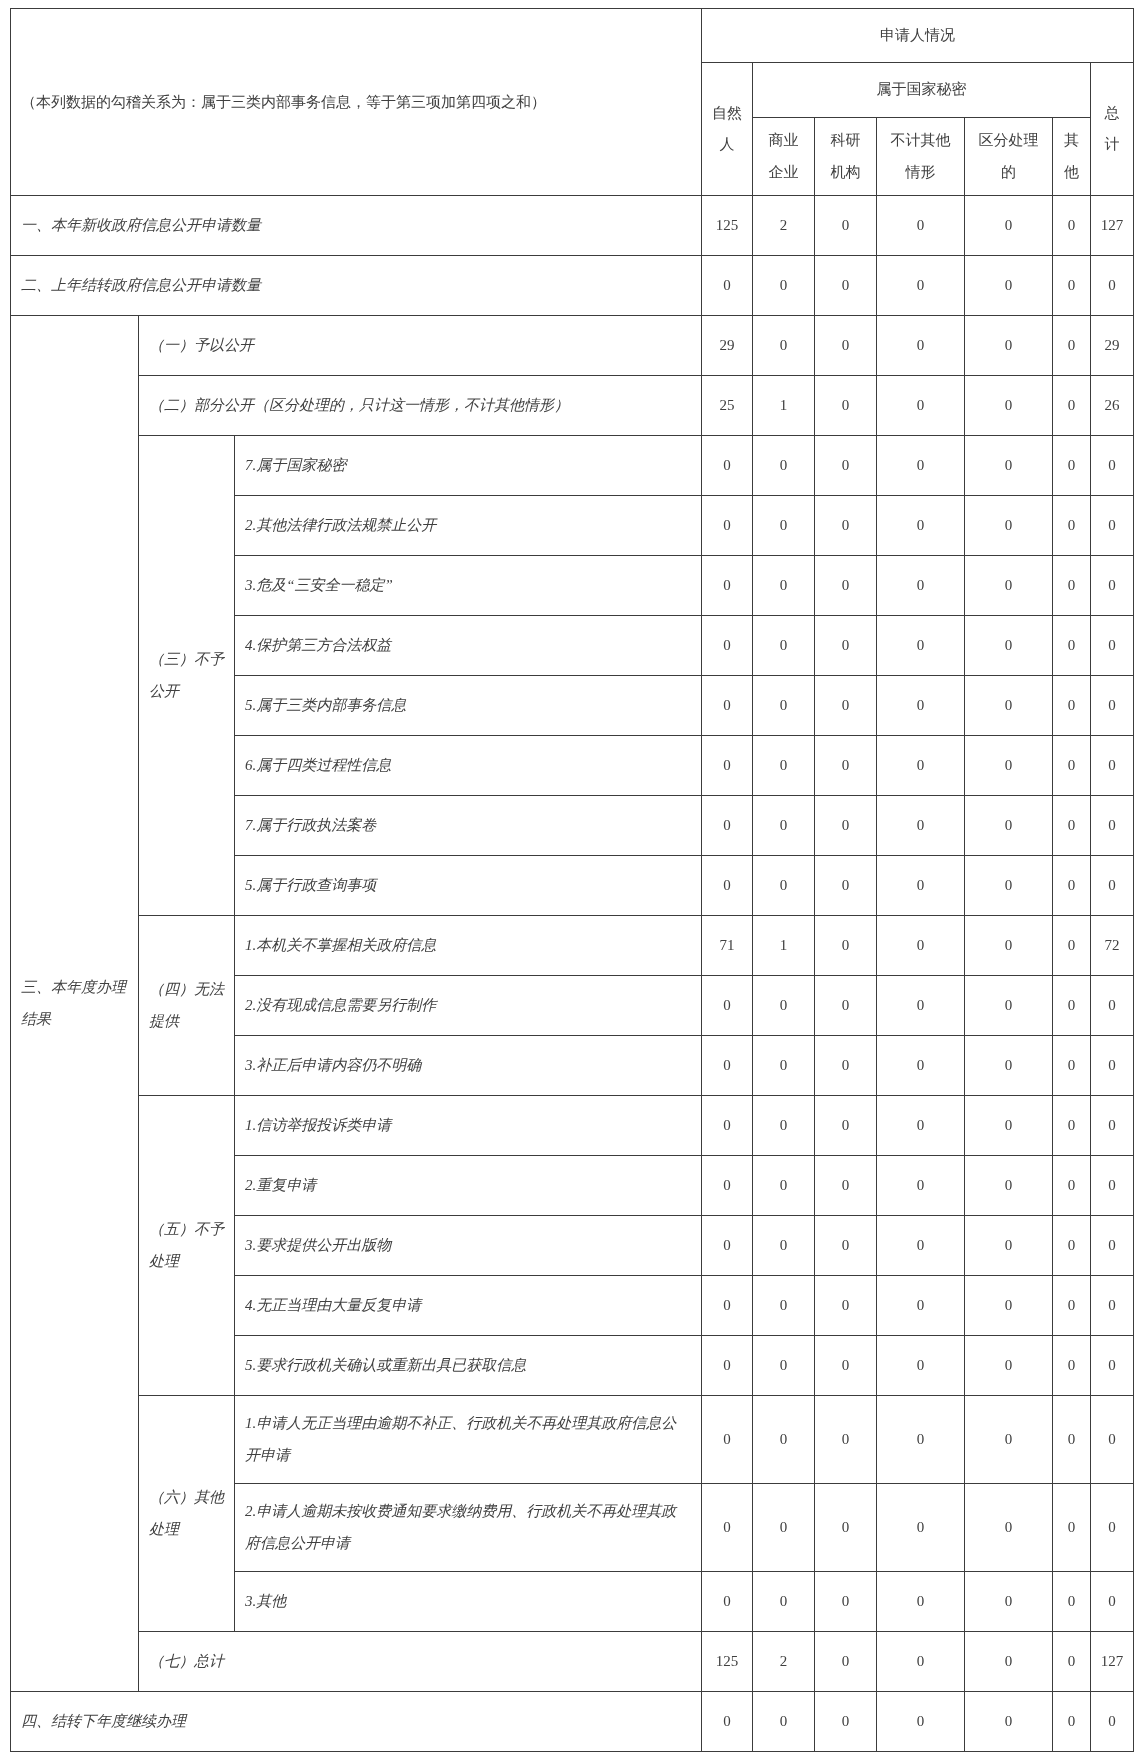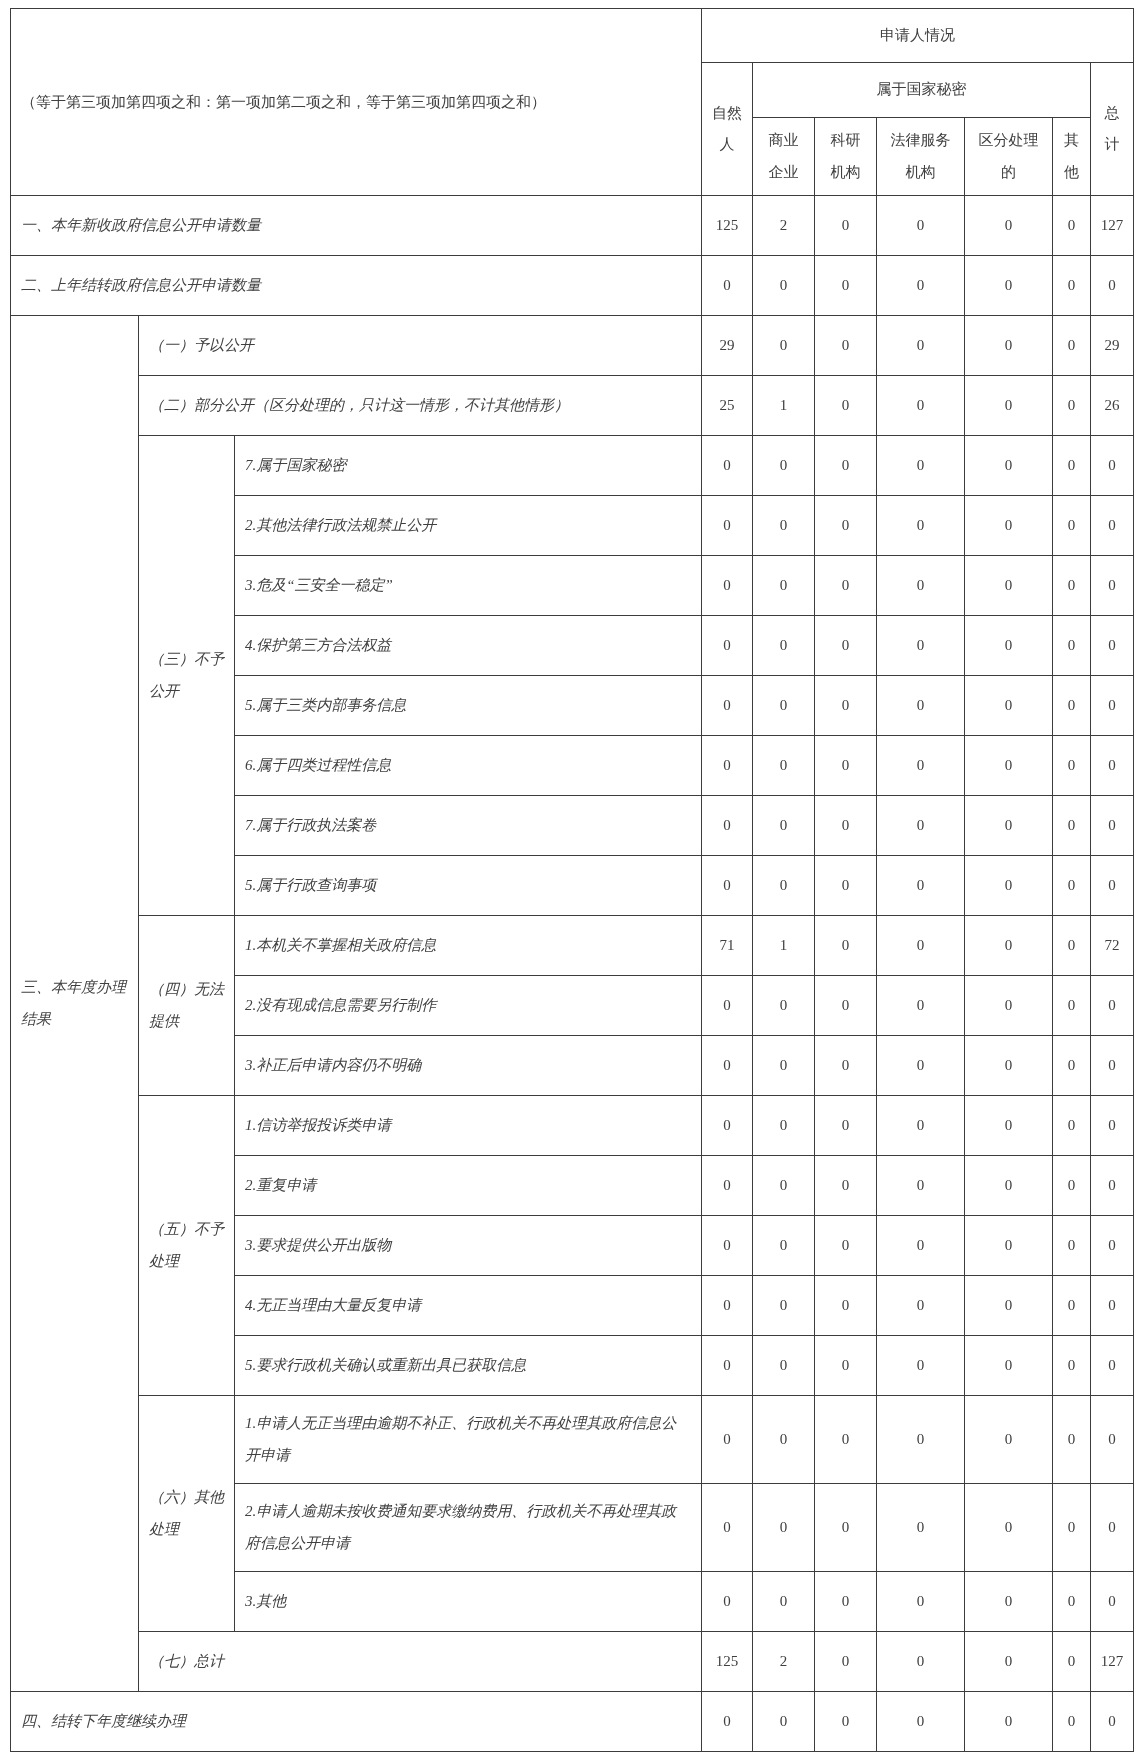--- a/index.html
+++ b/index.html
@@ -25,32 +25,32 @@
     <col style="width:51px">
       <col style="width:62px">
       <col style="width:62px">
     <col style="width:88px">
       <col style="width:88px">
       <col style="width:38px">
       <col style="width:43px">
   </colgroup>
   <thead>
     <tr class="rh1">
-      <td class="note" colspan="3" rowspan="3">（等于第三项加第四项之和：第一项加第二项之和，等于第三项加第四项之和）</td>
+      <td class="note" colspan="3" rowspan="3">（本列数据的勾稽关系为：属于三类内部事务信息，等于第三项加第四项之和）</td>
       <th class="hc" colspan="7">申请人情况</th>
     </tr>
     <tr class="rh2">
       <th class="hc" rowspan="2">自然人</th>
       <th class="hc" colspan="5">属于国家秘密</th>
       <th class="hc" rowspan="2">总计</th>
     </tr>
     <tr class="rh3">
       <th class="hc">商业企业</th>
       <th class="hc">科研机构</th>
-      <th class="hc">法律服务机构</th>
+      <th class="hc">不计其他情形</th>
       <th class="hc">区分处理的</th>
       <th class="hc">其他</th>
     </tr>
   </thead>
   <tbody>
     <tr>
       <td class="lbl" colspan="3">一、本年新收政府信息公开申请数量</td>
       <td class="num">125</td>
         <td class="num">2</td>
         <td class="num">0</td>

